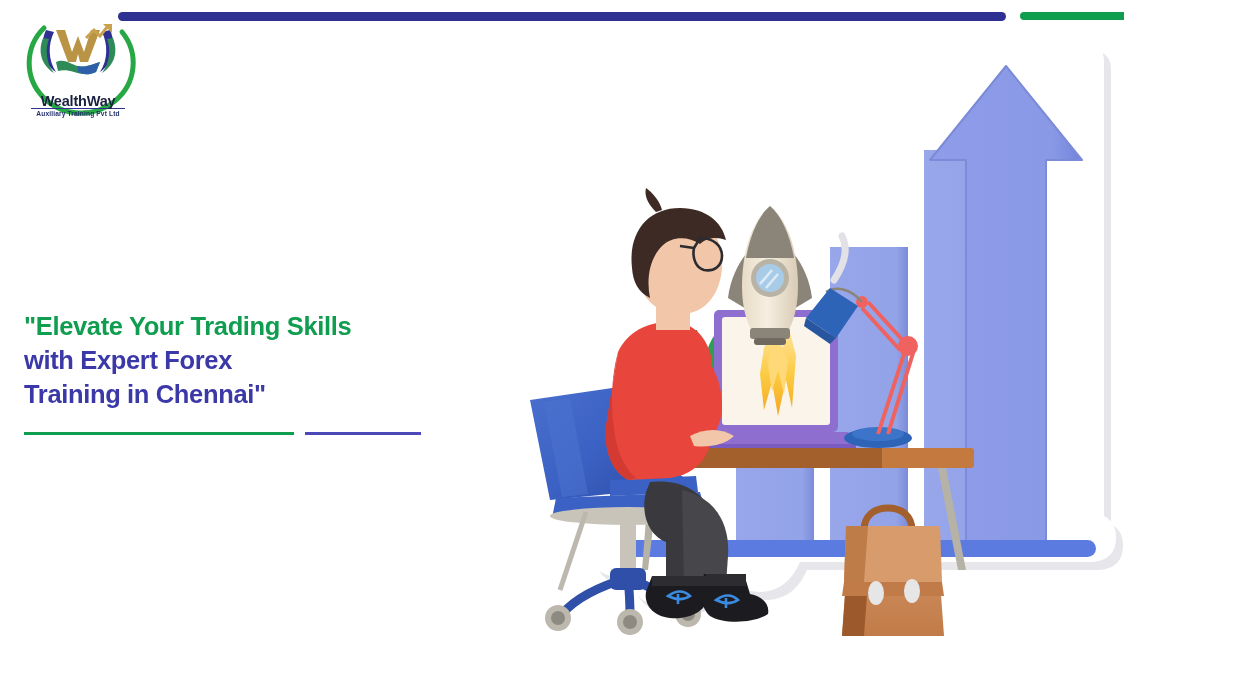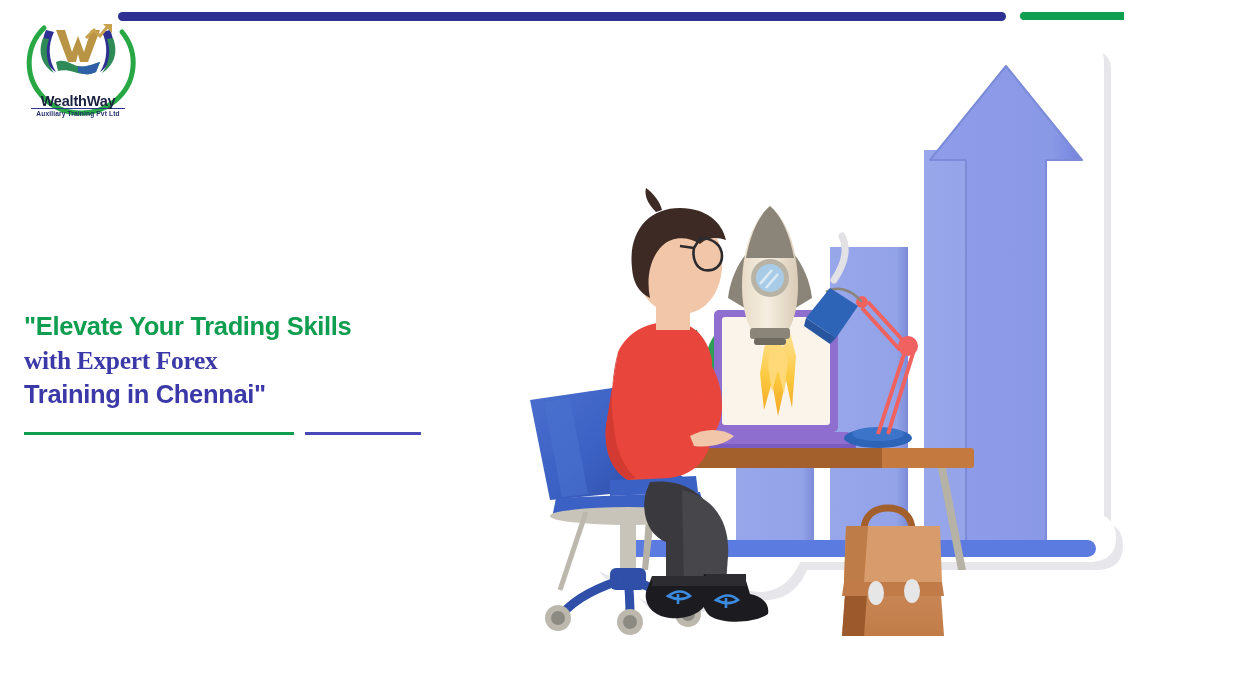--- a/index.html
+++ b/index.html
@@ -102,21 +102,21 @@
     position: absolute;
     left: 24px;
     top: 310px;
     width: 430px;
     font-size: 25.5px;
     font-weight: bold;
     line-height: 1.33;
     letter-spacing: -0.35px;
   }
   .headline .l1 { color: #0F9D4F; display: block; }
-  .headline .l2 { color: #3B38A8; display: block; font-family: Liberation Serif, serif; }
+  .headline .l2 { color: #3B38A8; display: block; }
   .headline .l3 { color: #3B38A8; display: block; }
 
   .rule-green {
     position: absolute;
     left: 24px;
     top: 432px;
     width: 270px;
     height: 3px;
     background: #0F9D4F;
   }

